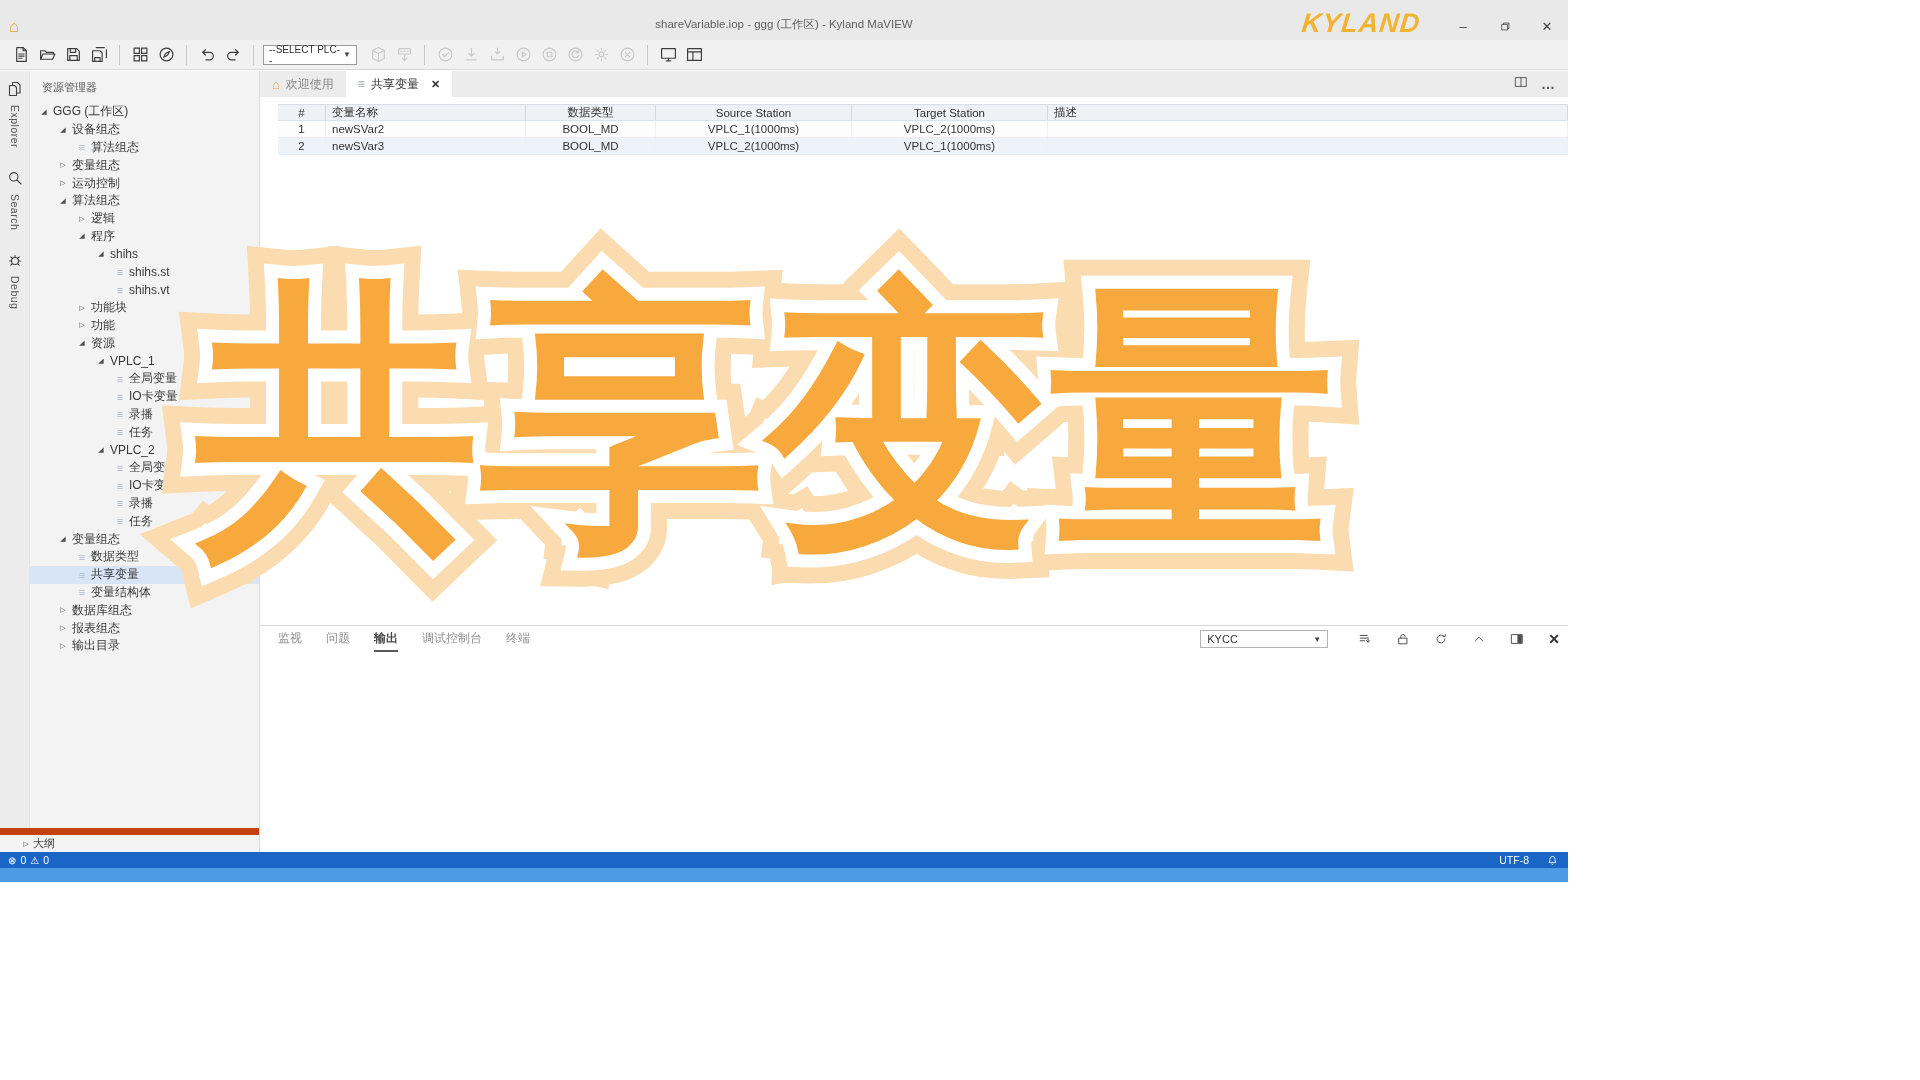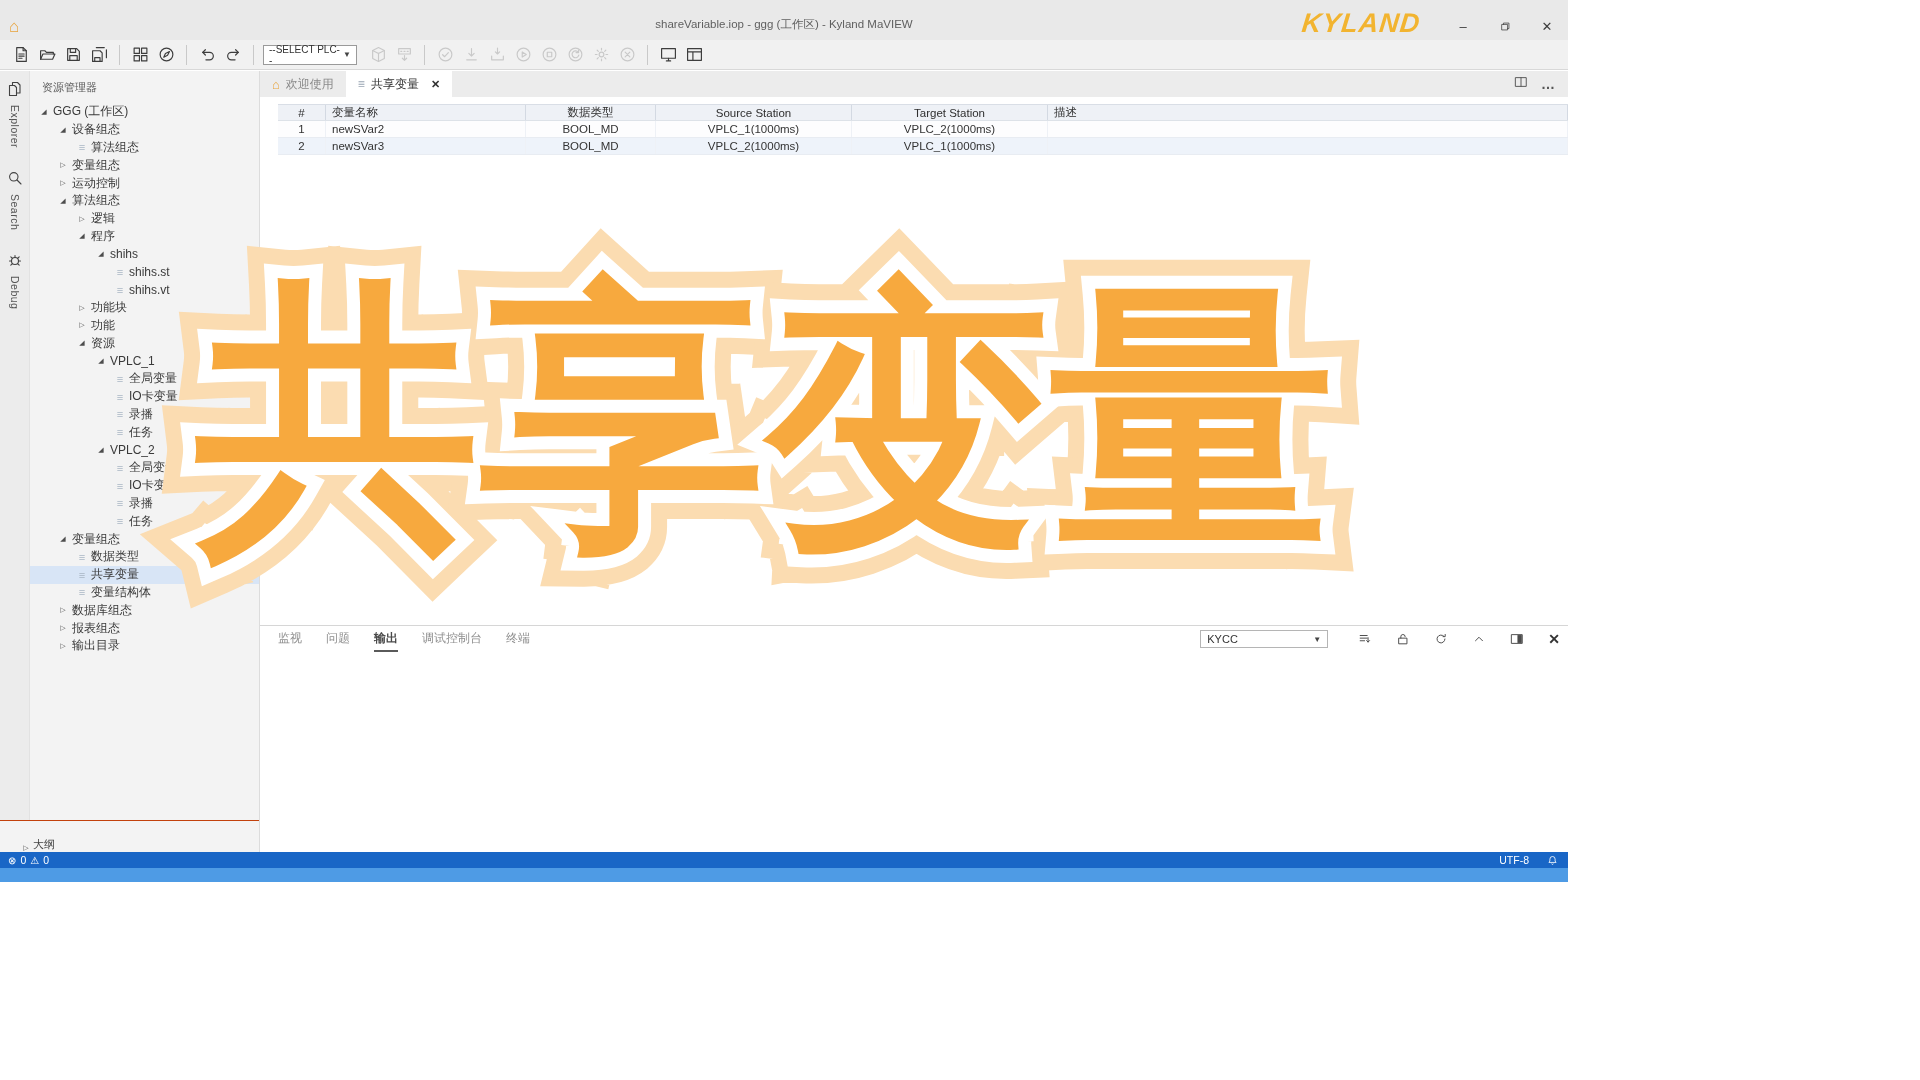--- a/index.html
+++ b/index.html
@@ -35,21 +35,21 @@
   .act-item svg { width:16px; height:16px; }
   .act-label { writing-mode:vertical-rl; font-size:10.5px; color:#555; margin-top:4px; letter-spacing:0.5px; }
   .sidepanel { flex:1; display:flex; flex-direction:column; overflow:hidden; }
   .side-head { font-size:11px; color:#5a5a5a; padding:9px 0 8px 12px; }
   .tree { flex:1; overflow:hidden; }
   .tree-row { height:17.8px; display:flex; align-items:center; font-size:12px; color:#3a3a3a; white-space:nowrap; }
   .tree-row.selected { background:#d8e5f6; }
   .tw-marker { width:12px; text-align:center; font-size:7px; color:#4d4d4d; flex:none; }
   .tw-leaf { width:12px; text-align:center; font-size:11px; color:#a9b6c4; flex:none; }
   .tw-label { margin-left:3px; }
-  .outline-bar { height:32px; border-top:1px solid #c2410c; display:flex; align-items:flex-end; font-size:11px; color:#444; padding-left:21px; background:#f3f3f3; }
+  .outline-bar { height:24px; border-top:7px solid #c2410c; display:flex; align-items:center; font-size:11px; color:#444; padding-left:21px; background:#f3f3f3; }
   .outline-bar .tw-marker { width:10px; margin-right:2px; }
 
   
   .editor { flex:1; display:flex; flex-direction:column; background:#fff; }
   .tabbar { height:26px; background:#ececec; display:flex; align-items:stretch; }
   .tab { display:flex; align-items:center; padding:0 12px; font-size:12px; color:#8a8a8a; gap:6px; }
   .tab.active { background:#fff; color:#333; }
   .tab .tab-home { color:#e8a43c; font-size:13px; font-weight:bold; }
   .tab .tab-list { color:#98a4b2; font-size:12px; }
   .tab .tab-close { font-size:11px; color:#333; margin-left:6px; font-weight:bold; }

